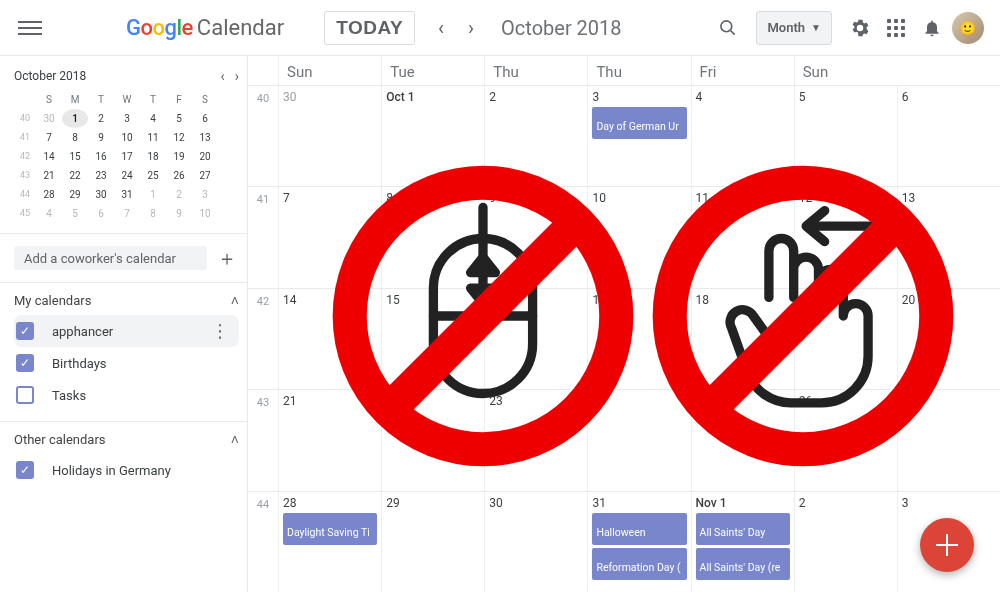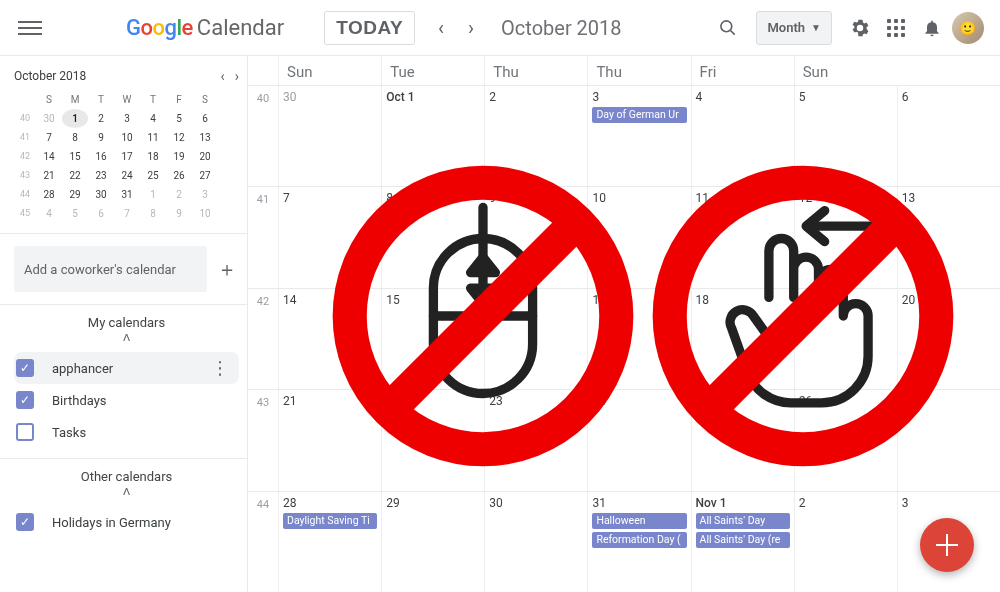--- a/index.html
+++ b/index.html
@@ -38,26 +38,26 @@
 .mini-header .mnav span{ cursor:pointer; color:#5f6368; font-size:14px;}
 .mini-grid { display:grid; grid-template-columns: 22px repeat(7, 26px); font-size:10px;}
 .mini-grid .hd{ color:#70757a; text-align:center; padding:4px 0;}
 .mini-grid .wn{ color:#b4b8bd; text-align:center; padding:4px 0; font-size:9px;}
 .mini-grid .d{ color:#3c4043; text-align:center; padding:4px 0; cursor:pointer; border-radius:50%; }
 .mini-grid .d.dim{ color:#b4b8bd;}
 .mini-grid .d.today{ background:#e8e8e8; color:#222; font-weight:600;}
 
 
 .coworker { padding:12px 8px 12px 14px; border-bottom:1px solid #e8e9eb; display:flex; align-items:center; gap:8px;}
-.coworker .field { flex:1; height:46px; background:#f1f3f4; border-radius:3px; display:flex; align-items:center; padding:0 10px; color:#5f6368; font-size:13px;}
+.coworker .field { flex:1; height:24px; background:#f1f3f4; border-radius:3px; display:flex; align-items:center; padding:0 10px; color:#5f6368; font-size:13px;}
 .coworker .plus { width:24px; height:24px; display:flex; align-items:center; justify-content:center; font-size:20px; color:#5f6368; cursor:pointer;}
 
 
 .section { padding: 10px 8px 6px 14px;}
-.section-header { display:flex; align-items:center; justify-content:space-between; font-size:13px; color:#444; cursor:pointer; margin-bottom:6px;flex-direction:column;}
+.section-header { display:flex; justify-content:space-between; font-size:13px; color:#444; cursor:pointer; margin-bottom:6px;}
 .section-header .chev{ font-size:14px; color:#5f6368;}
 .cal-item { display:flex; align-items:center; height:32px; font-size:13px; color:#3c4043; gap:18px; padding-left:2px; border-radius:4px; cursor:pointer; position:relative;}
 .cal-item.sel{ background:#f1f3f4;border-radius:8px;}
 .cal-item .cbox{ width:18px; height:18px; border-radius:3px; display:flex; align-items:center; justify-content:center; }
 .cal-item .cbox.chk{ background:#7986cb; border:0;}
 .cal-item .cbox.chk::after{content:"✓"; color:#fff; font-size:12px;}
 .cal-item .cbox.unchk{ border:2px solid #7986cb; }
 .cal-item .dots{ position:absolute; right:10px; color:#5f6368; font-size:18px; line-height:0;}
 .border-top{border-top:1px solid #e8e9eb; margin-top:4px;}
 
@@ -66,21 +66,21 @@
 .day-headers { display:grid; grid-template-columns: 30px repeat(7, 1fr); height:30px; border-bottom:1px solid #e8e9eb;}
 .day-headers .hd{ display:flex; align-items:flex-end; padding:0 0 4px 8px; font-size:15px; color:#70757a; border-left:1px solid #eceef0; }
 .day-headers .hd:first-child{border-left:none;}
 .week-row { display:grid; grid-template-columns: 30px repeat(7,1fr); flex:1; border-bottom:1px solid #e8e9eb;}
 .week-row:last-child{border-bottom:none;}
 .wknum { display:flex; align-items:flex-start; justify-content:center; padding-top:6px; font-size:11px; color:#9aa0a6;}
 .cell { border-left:1px solid #eceef0; padding:4px 4px 2px 4px; font-size:12px; position:relative; overflow:hidden;}
 .cell .date{ font-size:12px; color:#3c4043;}
 .cell .date.dim{ color:#9aa0a6;}
 .cell.first-of-month .date{ font-weight:500;}
-.event-chip { margin-top:3px; height:16px; background:#7986cb; color:#fff; font-size:10.5px; border-radius:2px; padding:0 4px; line-height:16px; overflow:hidden; white-space:nowrap; text-overflow:clip; cursor:pointer;}
+.event-chip { margin-top:3px; height:32px; background:#7986cb; color:#fff; font-size:10.5px; border-radius:2px; padding:12px 4px; line-height:16px; overflow:hidden; white-space:nowrap; text-overflow:clip; cursor:pointer;}
 
 
 .fab { position:absolute; right:26px; bottom:20px; width:54px; height:54px; border-radius:50%; background:#db4437; box-shadow:0 3px 8px rgba(0,0,0,0.3); display:flex; align-items:center; justify-content:center; cursor:pointer;}
 .fab::before,.fab::after{content:""; position:absolute; background:#fff;}
 .fab::before{width:2px;height:22px;} .fab::after{width:22px;height:2px;}
 
 
 .overlay { position:absolute; inset:0; pointer-events:none;}
 .forbid { position:absolute; }
 .forbid svg{ display:block;}

